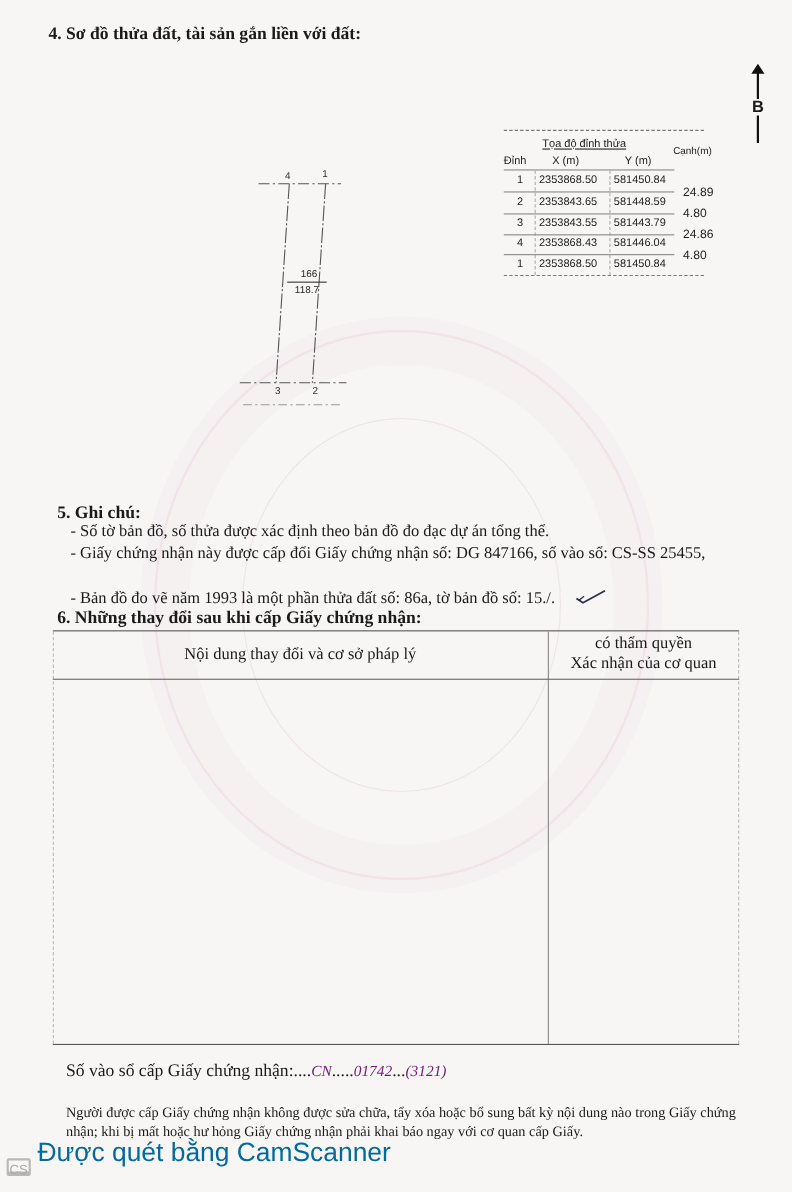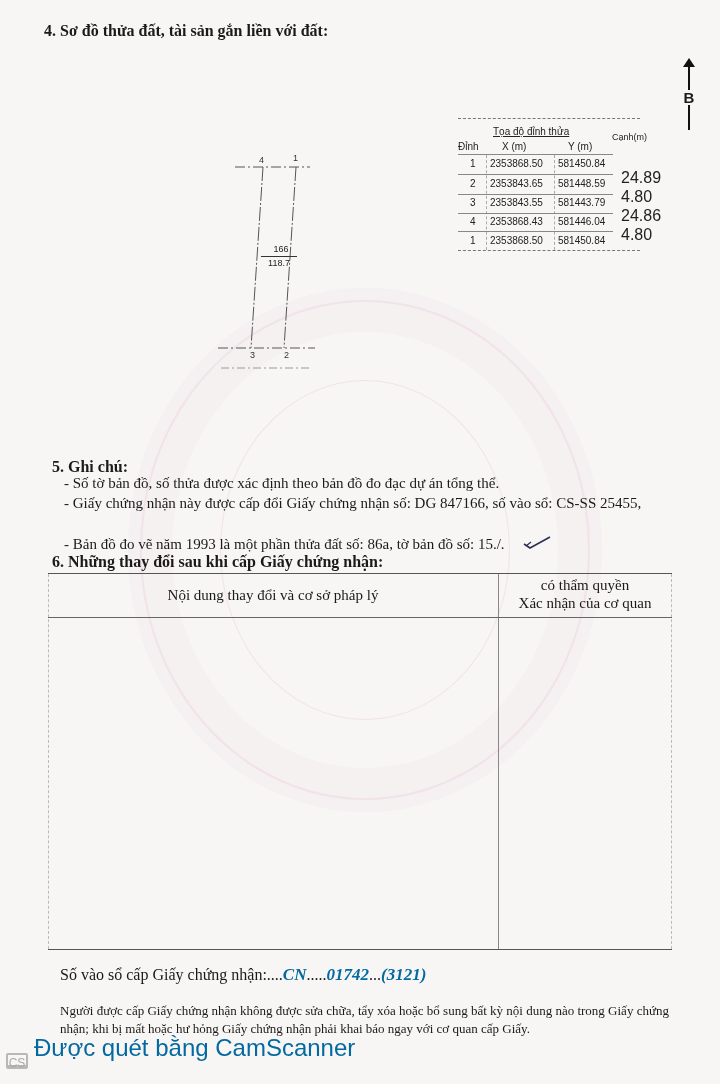--- a/index.html
+++ b/index.html
@@ -52,21 +52,21 @@
     position: absolute; left: 458px; top: 118px; width: 182px;
     font-family: "Liberation Sans", sans-serif; font-size: 10px; color: #222;
   }
   .coord-table .topline { position: absolute; left: 0; top: 0; width: 182px; border-top: 1px dashed #777; }
   .coord-table .caption { position: absolute; left: 35px; top: 8px; text-decoration: underline; }
   .coord-table .canh { position: absolute; left: 154px; top: 14px; font-size: 9px; }
   .coord-table .hdr { position: absolute; top: 23px; }
   .coord-table .hline { position: absolute; left: 0; width: 155px; border-top: 1px solid #888; }
   .coord-table .vline { position: absolute; top: 37px; width: 0; height: 95px; border-left: 1px dashed #aaa; }
   .coord-table .cell { position: absolute; }
-  .coord-table .edge { position: absolute; left: 163px; font-size: 16px; }
+  .coord-table .edge { position: absolute; left: 163px; font-size: 11px; }
   .coord-table .bottomline { position: absolute; left: 0; top: 132px; width: 182px; border-top: 1px dashed #777; }
 
   
   .sketch { position: absolute; left: 0; top: 0; width: 720px; height: 400px; pointer-events: none; }
   .sketch-label {
     position: absolute; font-family: "Liberation Sans", sans-serif; font-size: 9px; color: #333;
   }
   .parcel-num { position: absolute; left: 266px; top: 244px; font-family: "Liberation Sans", sans-serif; font-size: 9px; text-align: center; width: 30px; color: #222; }
   .parcel-area { position: absolute; left: 261px; top: 256px; font-family: "Liberation Sans", sans-serif; font-size: 9px; text-align: center; width: 36px; color: #222; border-top: 1px solid #333; padding-top: 1px; }
 
@@ -96,21 +96,21 @@
     position: absolute; left: 0; width: 450px; top: 13px; text-align: center; font-size: 15px;
   }
   .changes .col2 {
     position: absolute; left: 450px; width: 174px; top: 2px; text-align: center; font-size: 15px; line-height: 18px;
   }
 
   .regnum {
     position: absolute; left: 60px; top: 965px; font-size: 16px; white-space: nowrap;
   }
   .regnum .hand {
-    font-family: "Liberation Serif", serif; font-style: italic; color: #0369a1; font-size: 17px; font-weight: bold;
+    font-family: "Liberation Serif", serif; font-style: italic; color: #701a75; font-size: 14px;
   }
   .warning {
     position: absolute; left: 60px; top: 1002px; width: 620px; font-size: 13px; line-height: 18px;
   }
 
   
   .cs-badge {
     position: absolute; left: 6px; top: 1053px; width: 22px; height: 16px;
     border: 2px solid #b8b8b8; border-radius: 2px;
     font-family: "Liberation Sans", sans-serif; font-size: 12px; color: #aaa;

